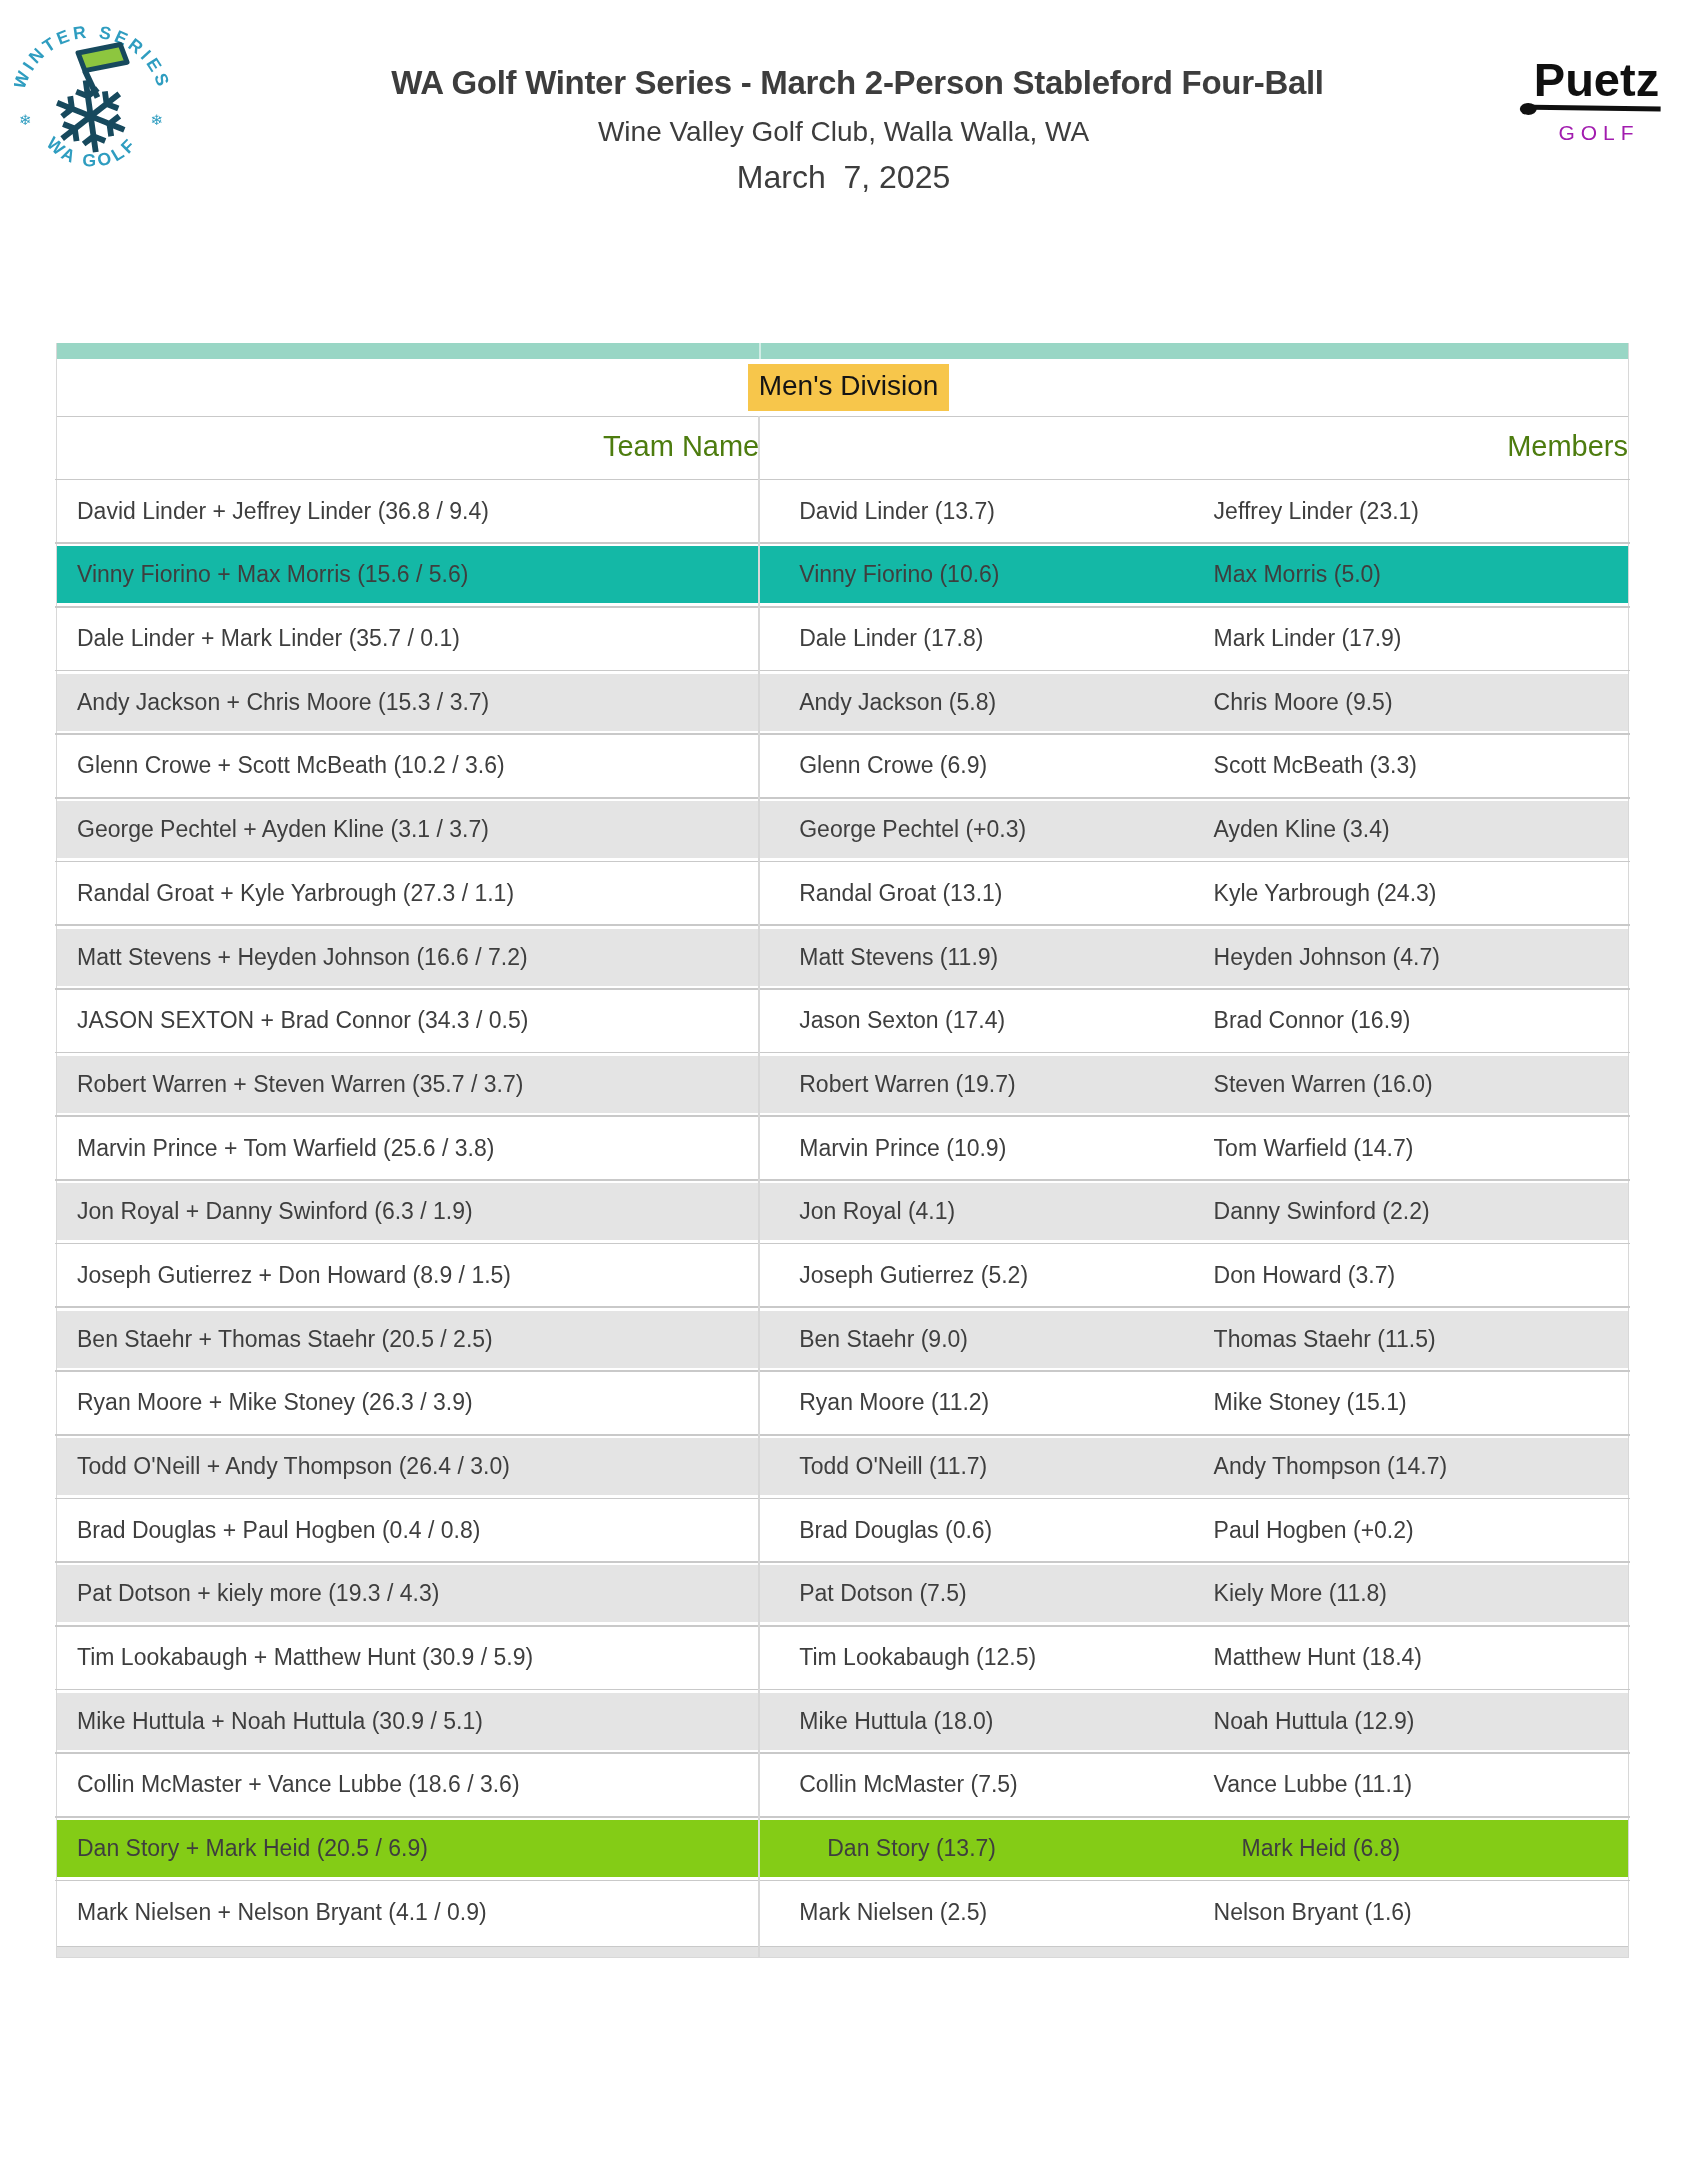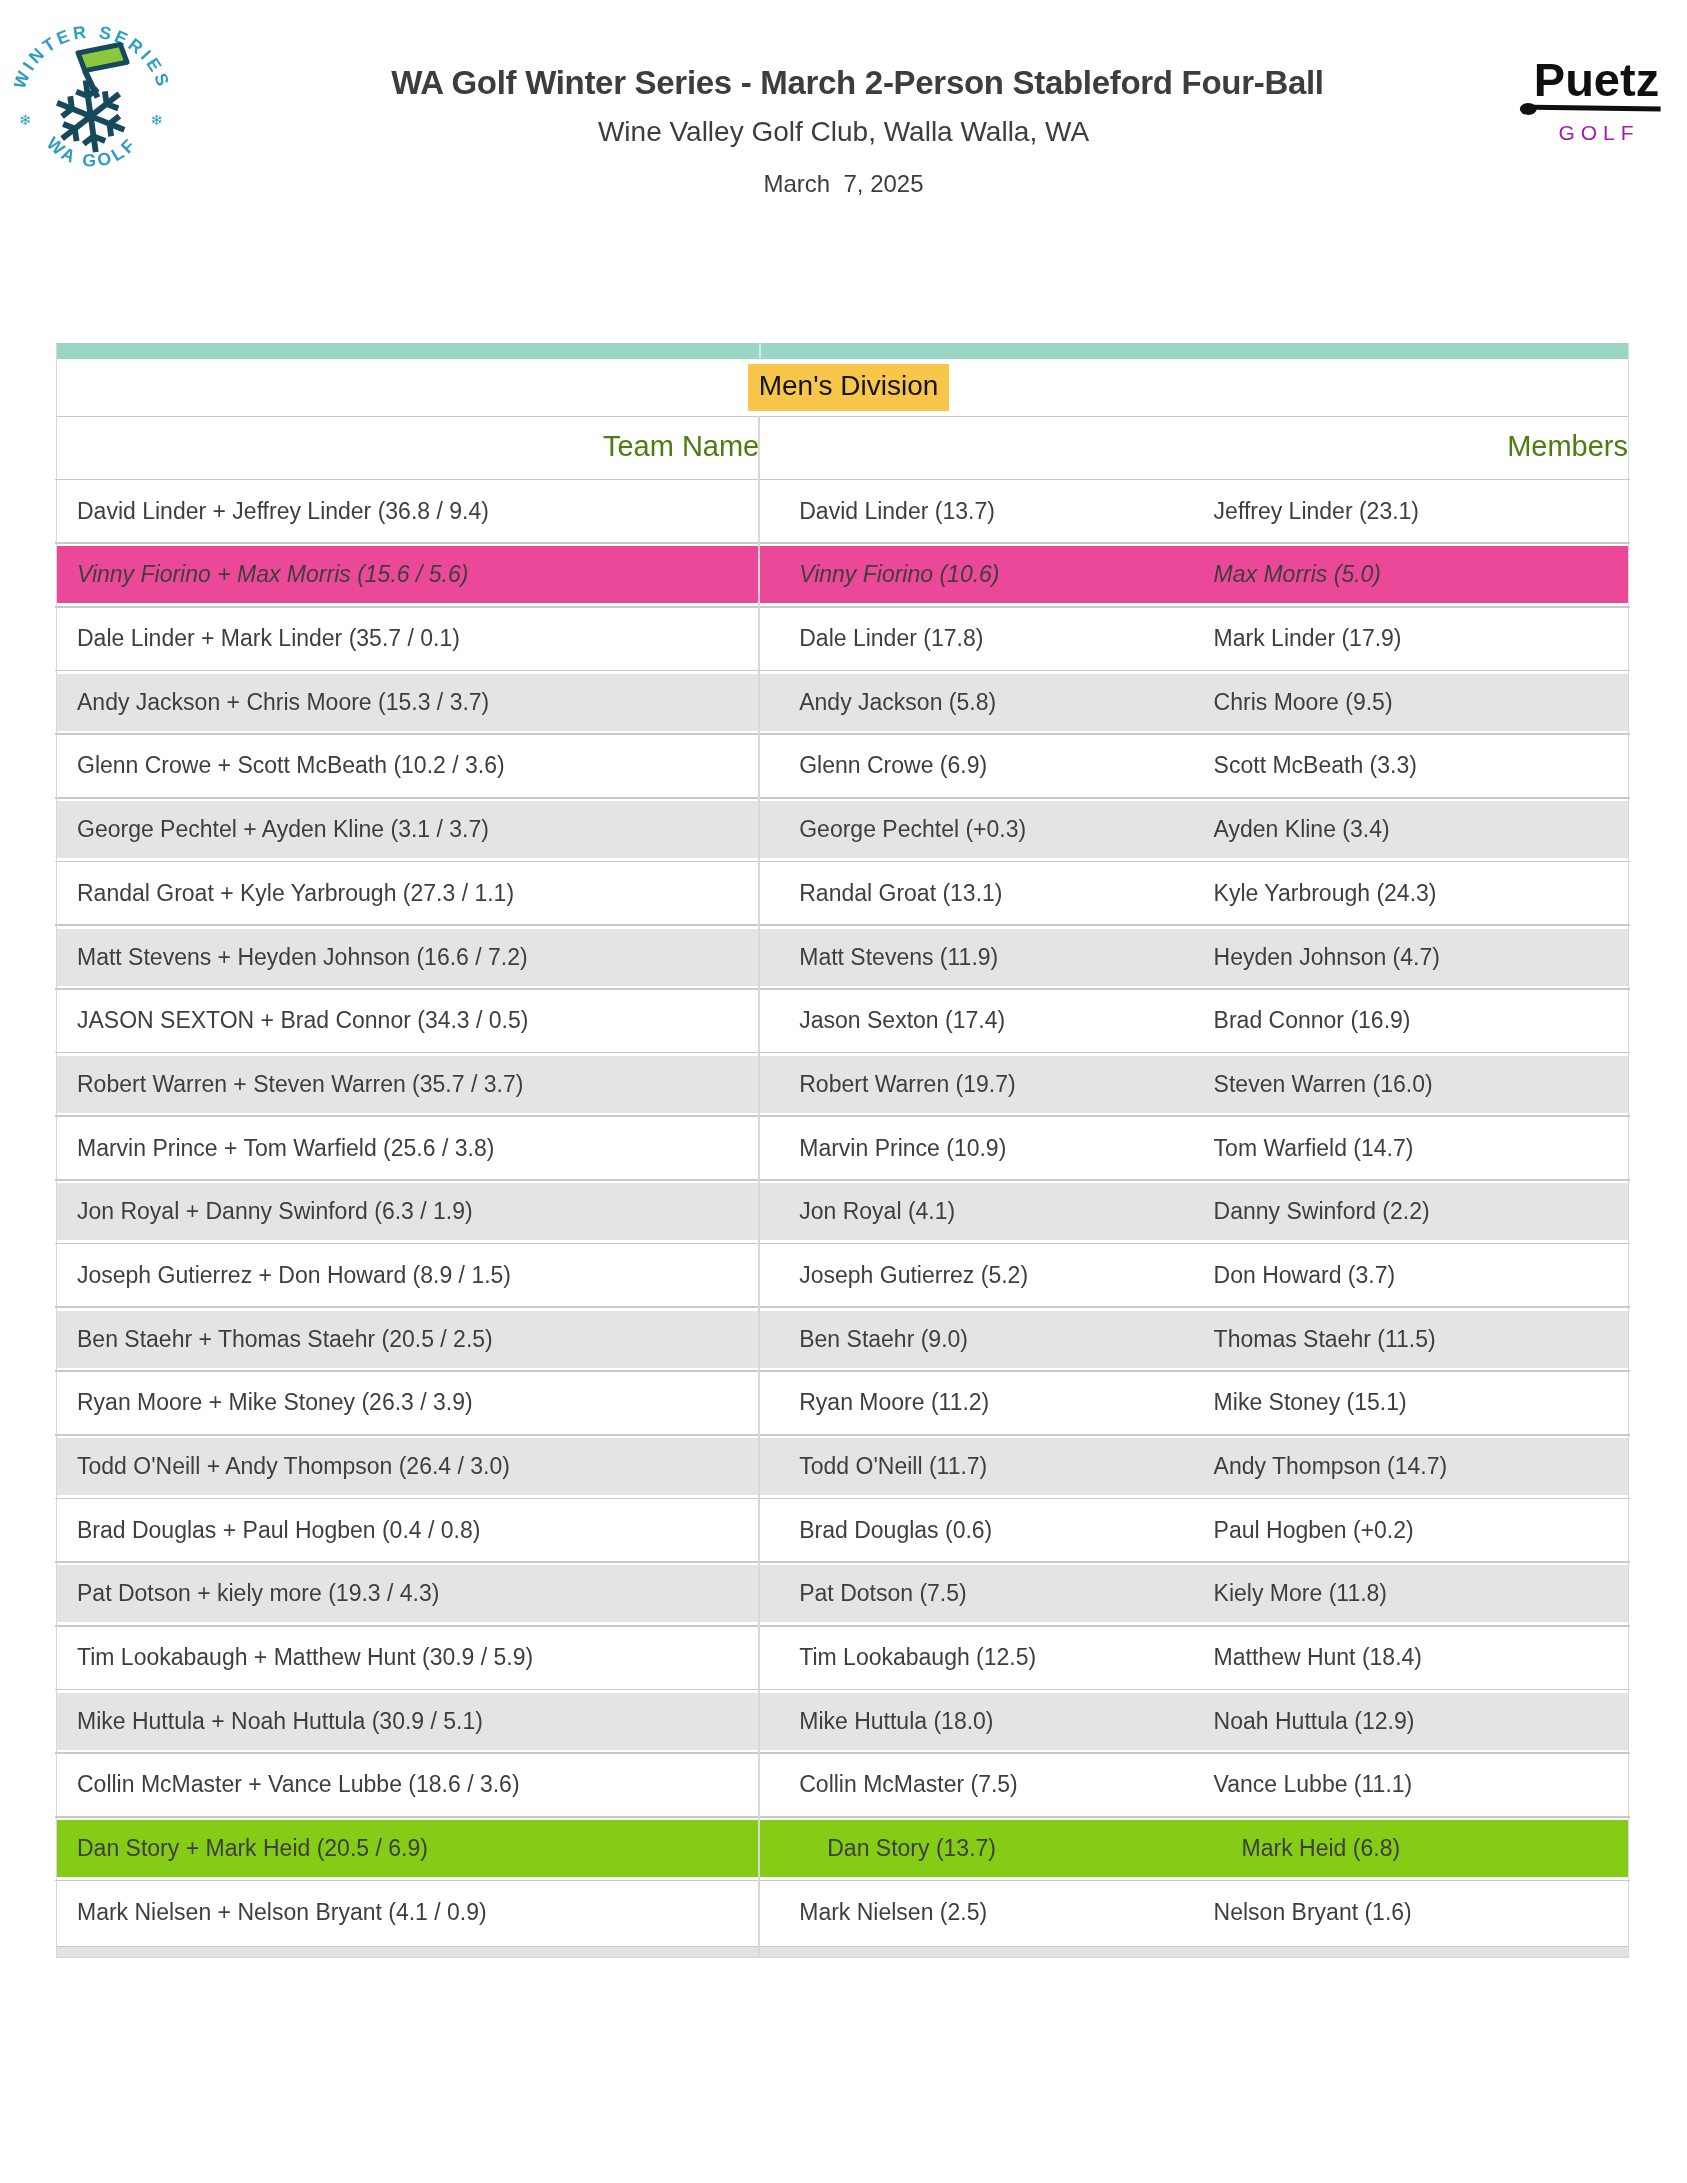--- a/index.html
+++ b/index.html
@@ -14,21 +14,21 @@
 
   
   .badge { position:absolute; left:13.5px; top:18.6px; width:156px; height:169px; }
   .badge svg { display:block; }
   .arc-text { font-family:"Liberation Sans",sans-serif; font-size:21px; font-weight:700; letter-spacing:4px; }
   .flake-small { font-size:17px; }
 
   .title-block { position:absolute; top:64px; left:0; width:100%; text-align:center; color:#3d3d3d; }
   .title { font-size:33px; font-weight:700; letter-spacing:-0.3px;margin-left:28px; }
   .subtitle { font-size:28px; font-weight:400; margin-top:14.3px; }
-  .date { font-size:24px; font-weight:400; margin-top:22px; white-space:pre; }
+  .date { font-size:32px; font-weight:400; margin-top:11px; white-space:pre; }
 
   .puetz { position:absolute; left:1519px; top:56px; width:145px; text-align:center; color:#101010; }
   .puetz-name { font-size:47px; font-weight:700; line-height:1.0; letter-spacing:0; padding-left:10px; }
   .puetz-club { margin-top:-5px; }
   .puetz-golf { font-size:21px; font-weight:500; letter-spacing:5.9px; margin-top:1.7px; padding-left:15px; color:#a21caf; }
 
   
   .roster {
     position:absolute; left:56px; top:343px; width:1573px;
     border:1.7px solid #d8d8d8; border-top:none;
@@ -123,21 +123,21 @@
   </div>
 
   <div class="rows">
       <div class="row">
         <div class="cell cell-team">David Linder + Jeffrey Linder (36.8 / 9.4)</div>
         <div class="cell cell-members">
           <div class="member">David Linder (13.7)</div>
           <div class="member">Jeffrey Linder (23.1)</div>
         </div>
       </div>
-      <div class="row alt" style="background: #ec4899; font-style: italic;">
+      <div class="row alt" style="background: #14b8a6;">
         <div class="cell cell-team">Vinny Fiorino + Max Morris (15.6 / 5.6)</div>
         <div class="cell cell-members">
           <div class="member">Vinny Fiorino (10.6)</div>
           <div class="member">Max Morris (5.0)</div>
         </div>
       </div>
       <div class="row">
         <div class="cell cell-team">Dale Linder + Mark Linder (35.7 / 0.1)</div>
         <div class="cell cell-members">
           <div class="member">Dale Linder (17.8)</div>

